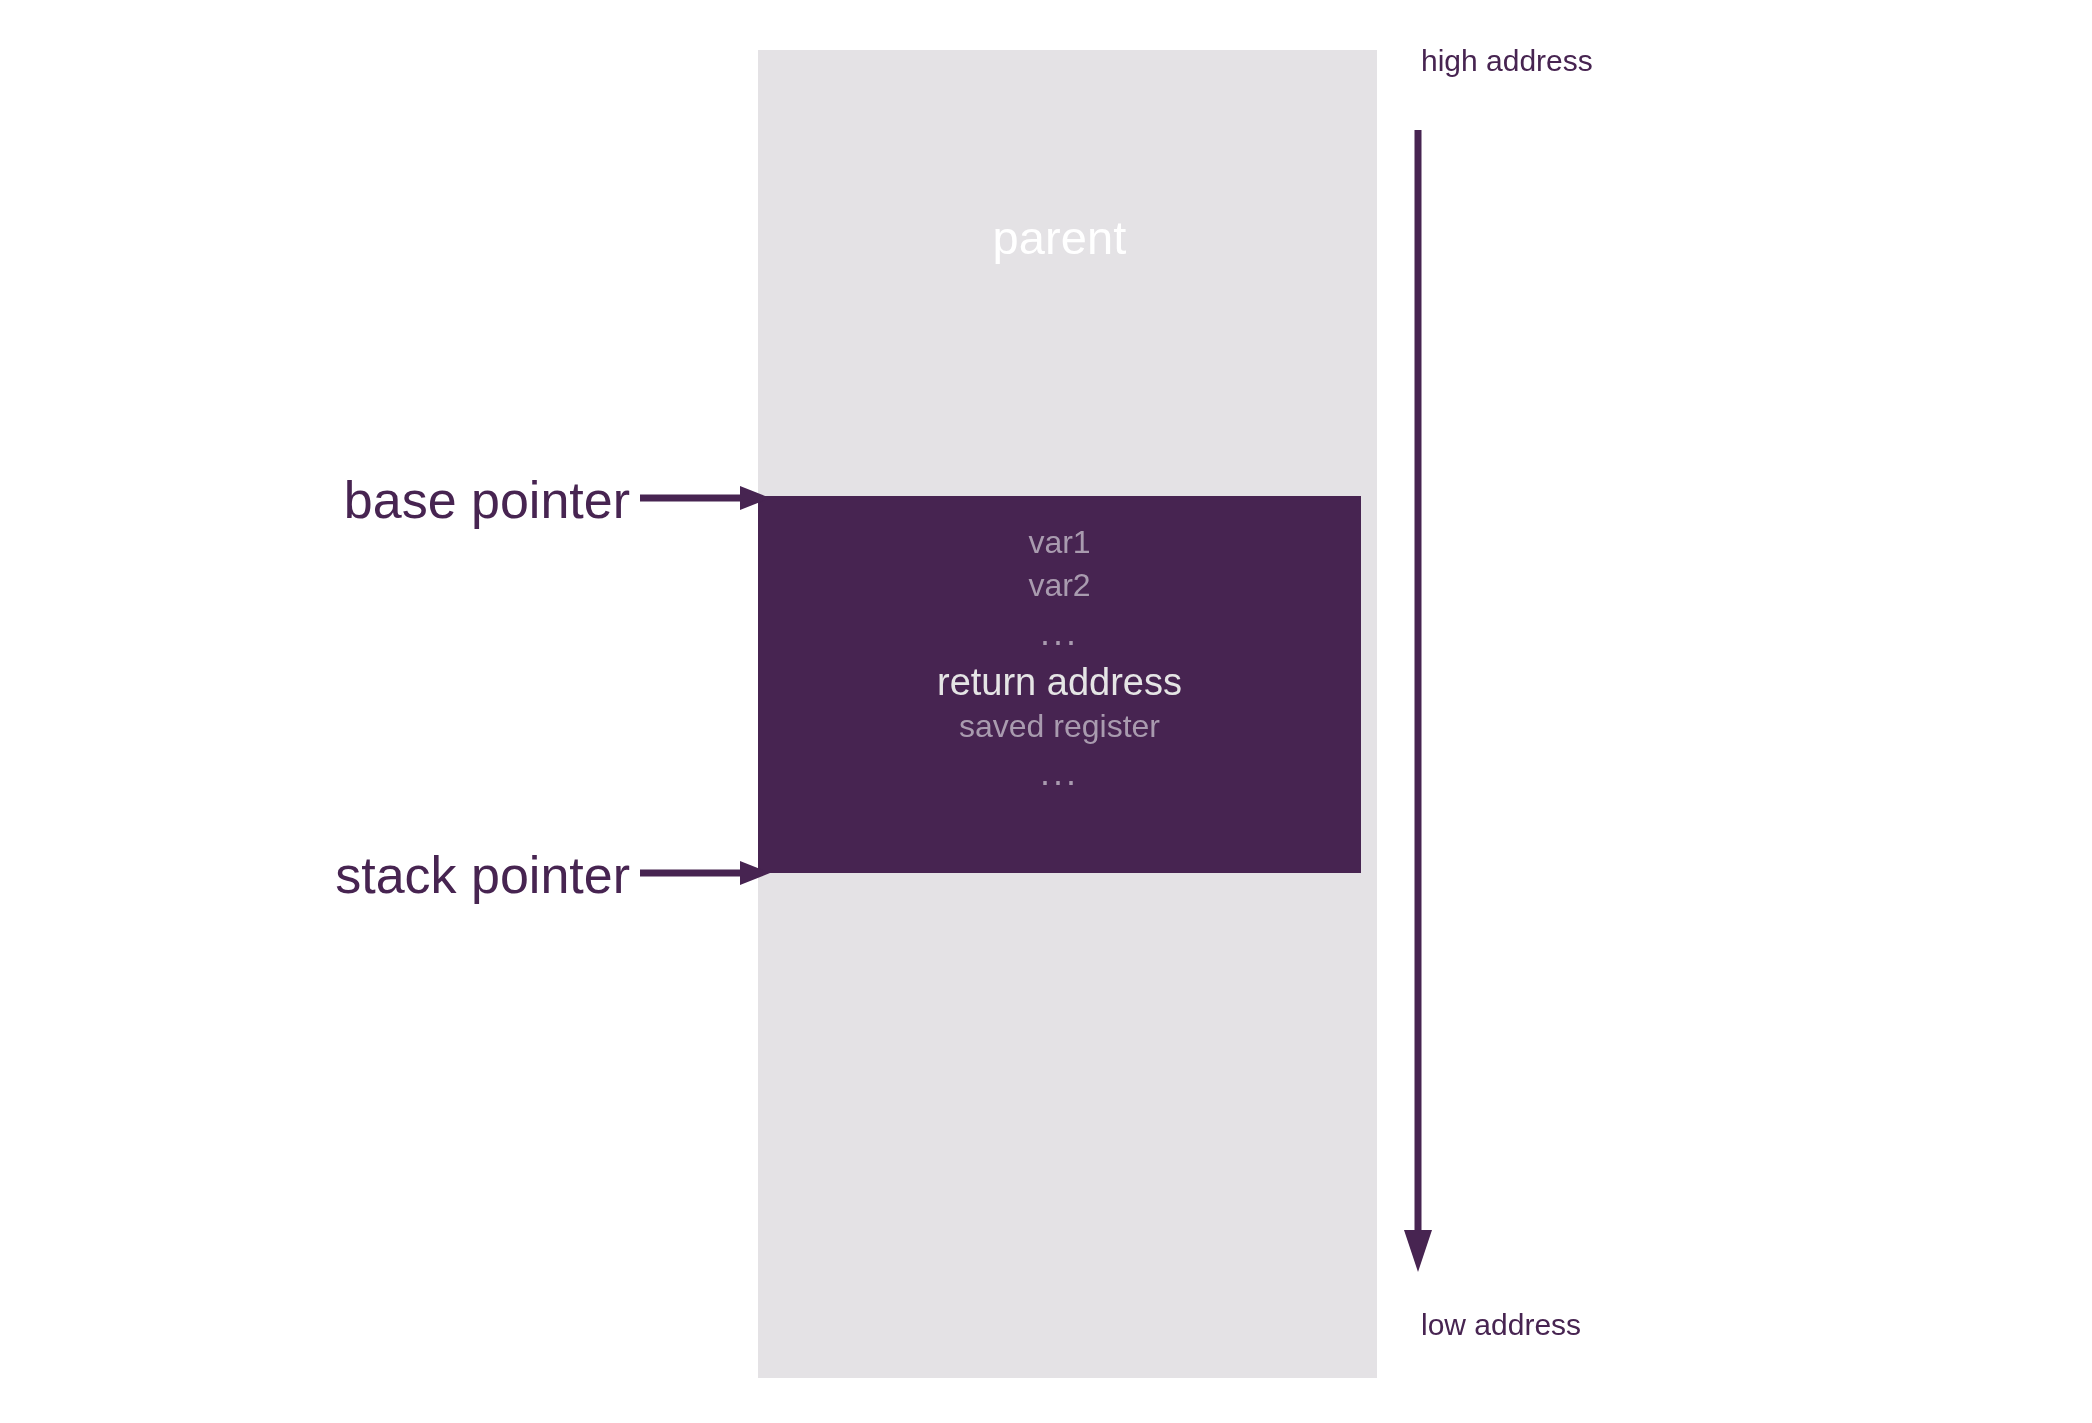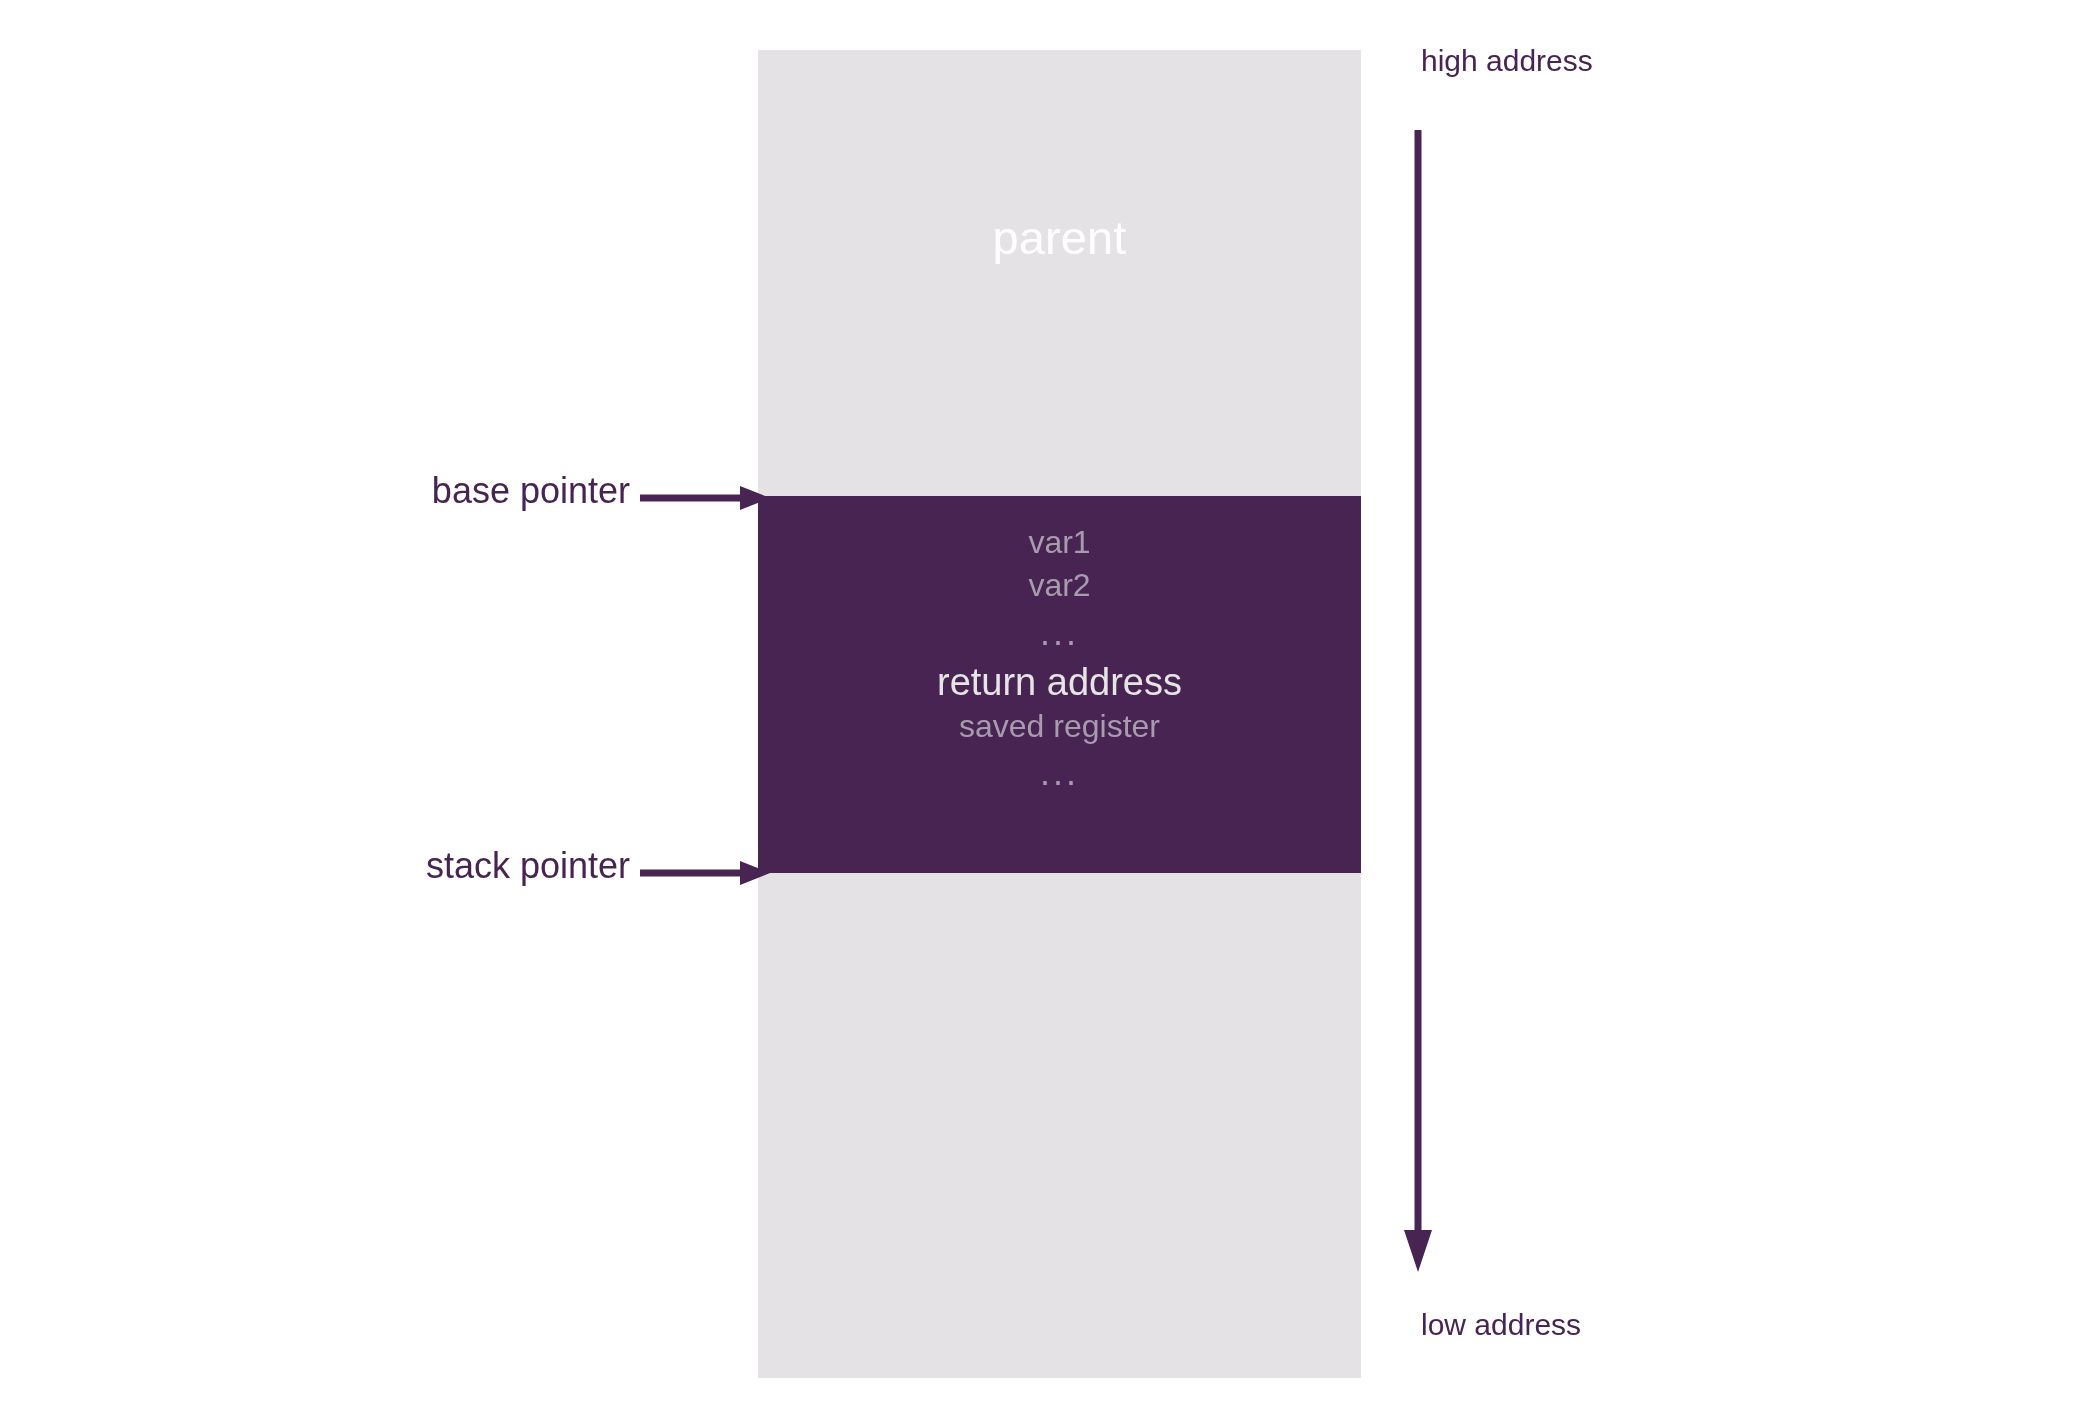--- a/index.html
+++ b/index.html
@@ -19,20 +19,21 @@
   }
 
   
   .stack-column {
     position: absolute;
     left: 758px;
     top: 50px;
     width: 603px;
     height: 1328px;
     background: #e4e2e5;
+    padding-left: 16px;
   }
   .parent-frames {
     position: absolute;
     left: 0;
     top: 160px;
     width: 603px;
     text-align: center;
     color: #ffffff;
     font-size: 47px;
     line-height: 1.18;
@@ -70,21 +71,21 @@
     color: #e5e5e5;
     font-size: 38px;
   }
   .fl-saved  { margin-top: 9px; }
   .fl-dots2  { margin-top: 13px; font-size: 36px; letter-spacing: 3px; }
 
   
   .pointer-label {
     position: absolute;
     color: #472451;
-    font-size: 36px;
+    font-size: 52px;
     white-space: nowrap;
     text-align: right;
   }
   .pointer-base  { left: 0px;  top: 470px; width: 630px; }
   .pointer-stack { left: 0px;  top: 845px; width: 630px; }
 
   .pointer-arrow {
     position: absolute;
     height: 30px;
     width: 140px;

